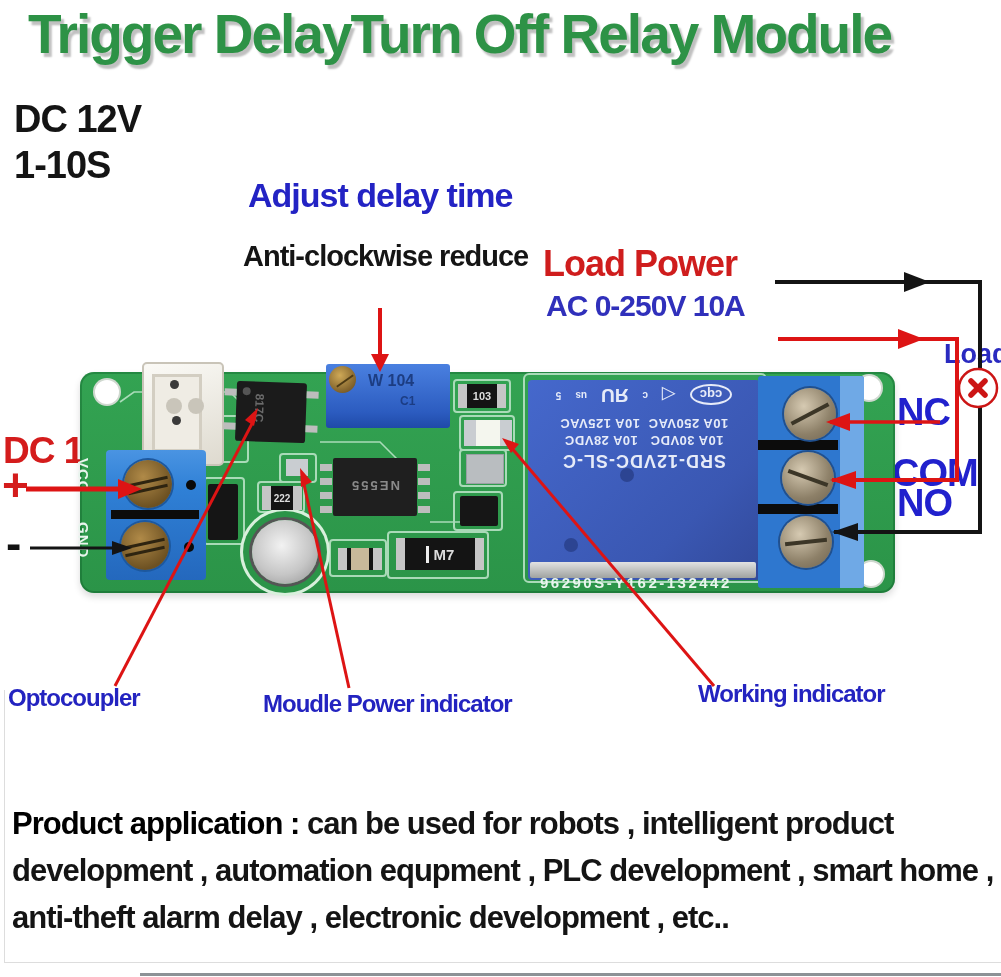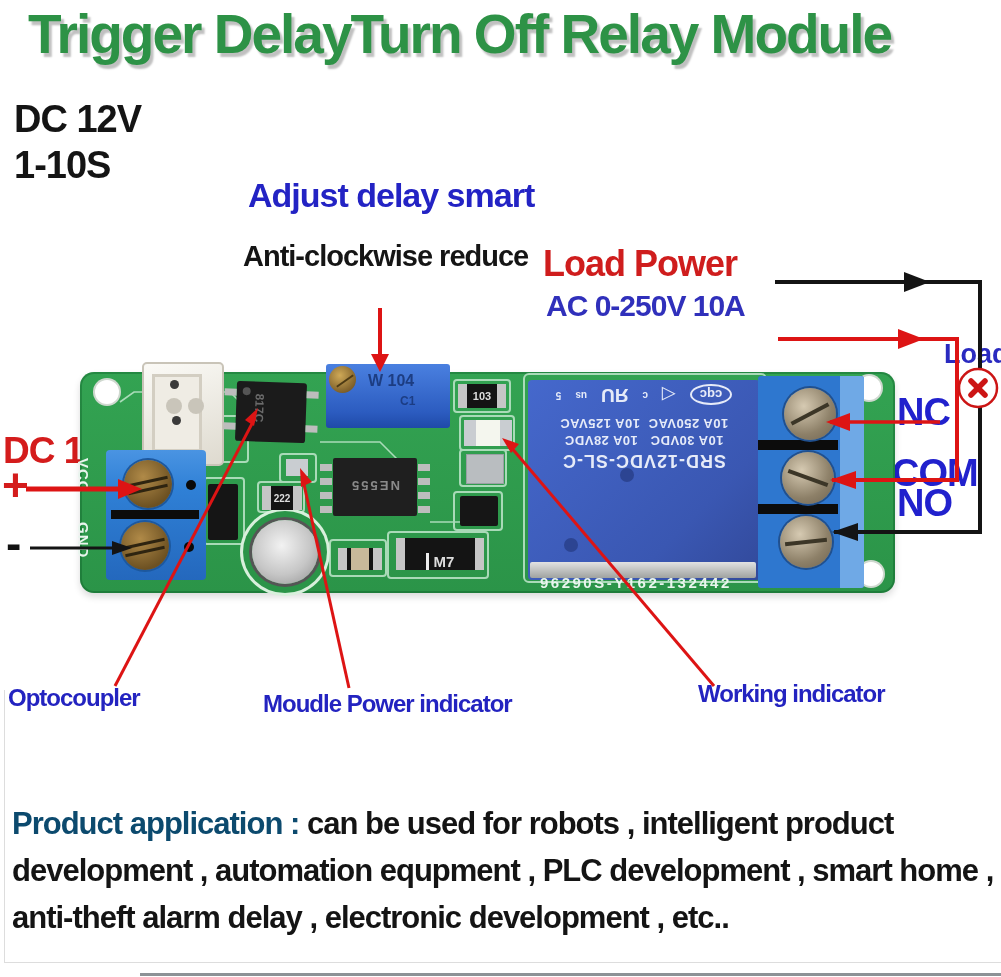--- a/index.html
+++ b/index.html
@@ -16,21 +16,21 @@
   .loadpower{left:543px;top:243px;font-size:36px;font-weight:bold;color:#cf1d1d;letter-spacing:-1px;}
   .acdc{font-size:30px;font-weight:bold;color:#3030bb;letter-spacing:-1px;white-space:pre;}
   .loadlbl{left:944px;top:339px;font-size:27px;font-weight:bold;color:#2a2ac0;}
   .term-lbl{font-size:38px;font-weight:bold;color:#2121cd;letter-spacing:-1px;margin-top:6px;}
   .dcred{left:3px;top:430px;font-size:37px;font-weight:bold;color:#d41c1c;letter-spacing:-1px;}
   .plus{left:2px;top:458px;font-size:46px;font-weight:bold;color:#d41c1c;}
   .minus{left:6px;top:516px;font-size:46px;font-weight:bold;color:#111;}
   .bot-lbl{font-size:24px;font-weight:bold;color:#2323c0;letter-spacing:-1px;white-space:nowrap;}
   .para{left:12px;top:800px;width:990px;font-size:31px;font-weight:600;line-height:47px;
         letter-spacing:-1px;color:#141414;}
-  .para .red{color:#0c4a6e;text-align:center;}
+  .para .red{color:#000000;text-align:center;}
   
   .board{left:80px;top:372px;width:815px;height:221px;border-radius:14px;
          background:linear-gradient(180deg,#33a352,#2b9448);
          box-shadow:inset 0 0 0 2px rgba(0,70,25,.28),0 4px 7px rgba(0,0,0,.14);}
   .hole{width:24px;height:24px;border-radius:50%;background:#fff;box-shadow:0 0 0 2px #cfd8cf;}
   .sstext{color:#e9f5ee;font-weight:bold;font-size:15px;letter-spacing:1px;transform:rotate(90deg);transform-origin:left top;white-space:nowrap;}
   .sstext.dark{color:#16306b;}
   .jst{left:62px;top:-10px;width:78px;height:100px;background:linear-gradient(160deg,#fbfaf6,#dedacf);
        border:2px solid #c9c4b8;border-radius:5px;}
   .jst .inner{position:absolute;left:8px;top:10px;width:44px;height:72px;border:3px solid #d3cec2;background:#efece4;}
@@ -96,21 +96,21 @@
 </head>
 <body>
 
 <div class="stage">
 
   <div class="abs title">Trigger DelayTurn Off Relay Module</div>
 
   <div class="abs spec" style="top:98px;">DC  12V</div>
   <div class="abs spec" style="top:144px;">1-10S</div>
 
-  <div class="abs blue-note adjust">Adjust delay smart</div>
+  <div class="abs blue-note adjust">Adjust delay time</div>
   <div class="abs cw">
     <div>Anti-clockwise reduce</div>
   </div>
   <div class="abs loadpower">Load Power</div>
   <div class="abs acdc" style="left:546px;top:289px;">AC 0-250V 10A</div>
   <div class="abs loadlbl">Load</div>
   <div class="abs term-lbl" style="left:897px;top:385px;">NC</div>
   <div class="abs term-lbl" style="left:892px;top:446px;">COM</div>
   <div class="abs term-lbl" style="left:897px;top:476px;">NO</div>
   <div class="abs dcred">DC 12V</div>
@@ -254,21 +254,21 @@
         <span>103</span>
         <div class="cap-end" style="right:0;"></div>
     </div>
     <div class="led" style="left:384px;top:48px;width:48px;height:26px;">
       <div class="pad"></div>
         <div class="lens" style="background:#f4f6ee;"></div>
         <div class="pad"></div>
     </div>
     <div class="smdgray" style="left:386px;top:82px;width:36px;height:28px;"></div>
     <div class="sot" style="left:380px;top:124px;width:38px;height:30px;"></div>
-    <div class="chip" style="left:316px;top:166px;width:88px;height:32px;font-size:15px;align-items:flex-end;">
+    <div class="chip" style="left:316px;top:166px;width:88px;height:32px;font-size:15px;">
       <div class="cap-end" style="left:0;"></div>
       <span style="border-left:3px solid #eee;padding-left:5px;">M7</span>
       <div class="cap-end" style="right:0;"></div>
     </div>
     <div class="chip" style="left:258px;top:176px;width:44px;height:22px;">
       <div class="cap-end" style="left:0;"></div>
         <div style="width:18px;height:100%;background:#c8b89a;"></div>
         <div class="cap-end" style="right:0;"></div>
     </div>
   </div>

